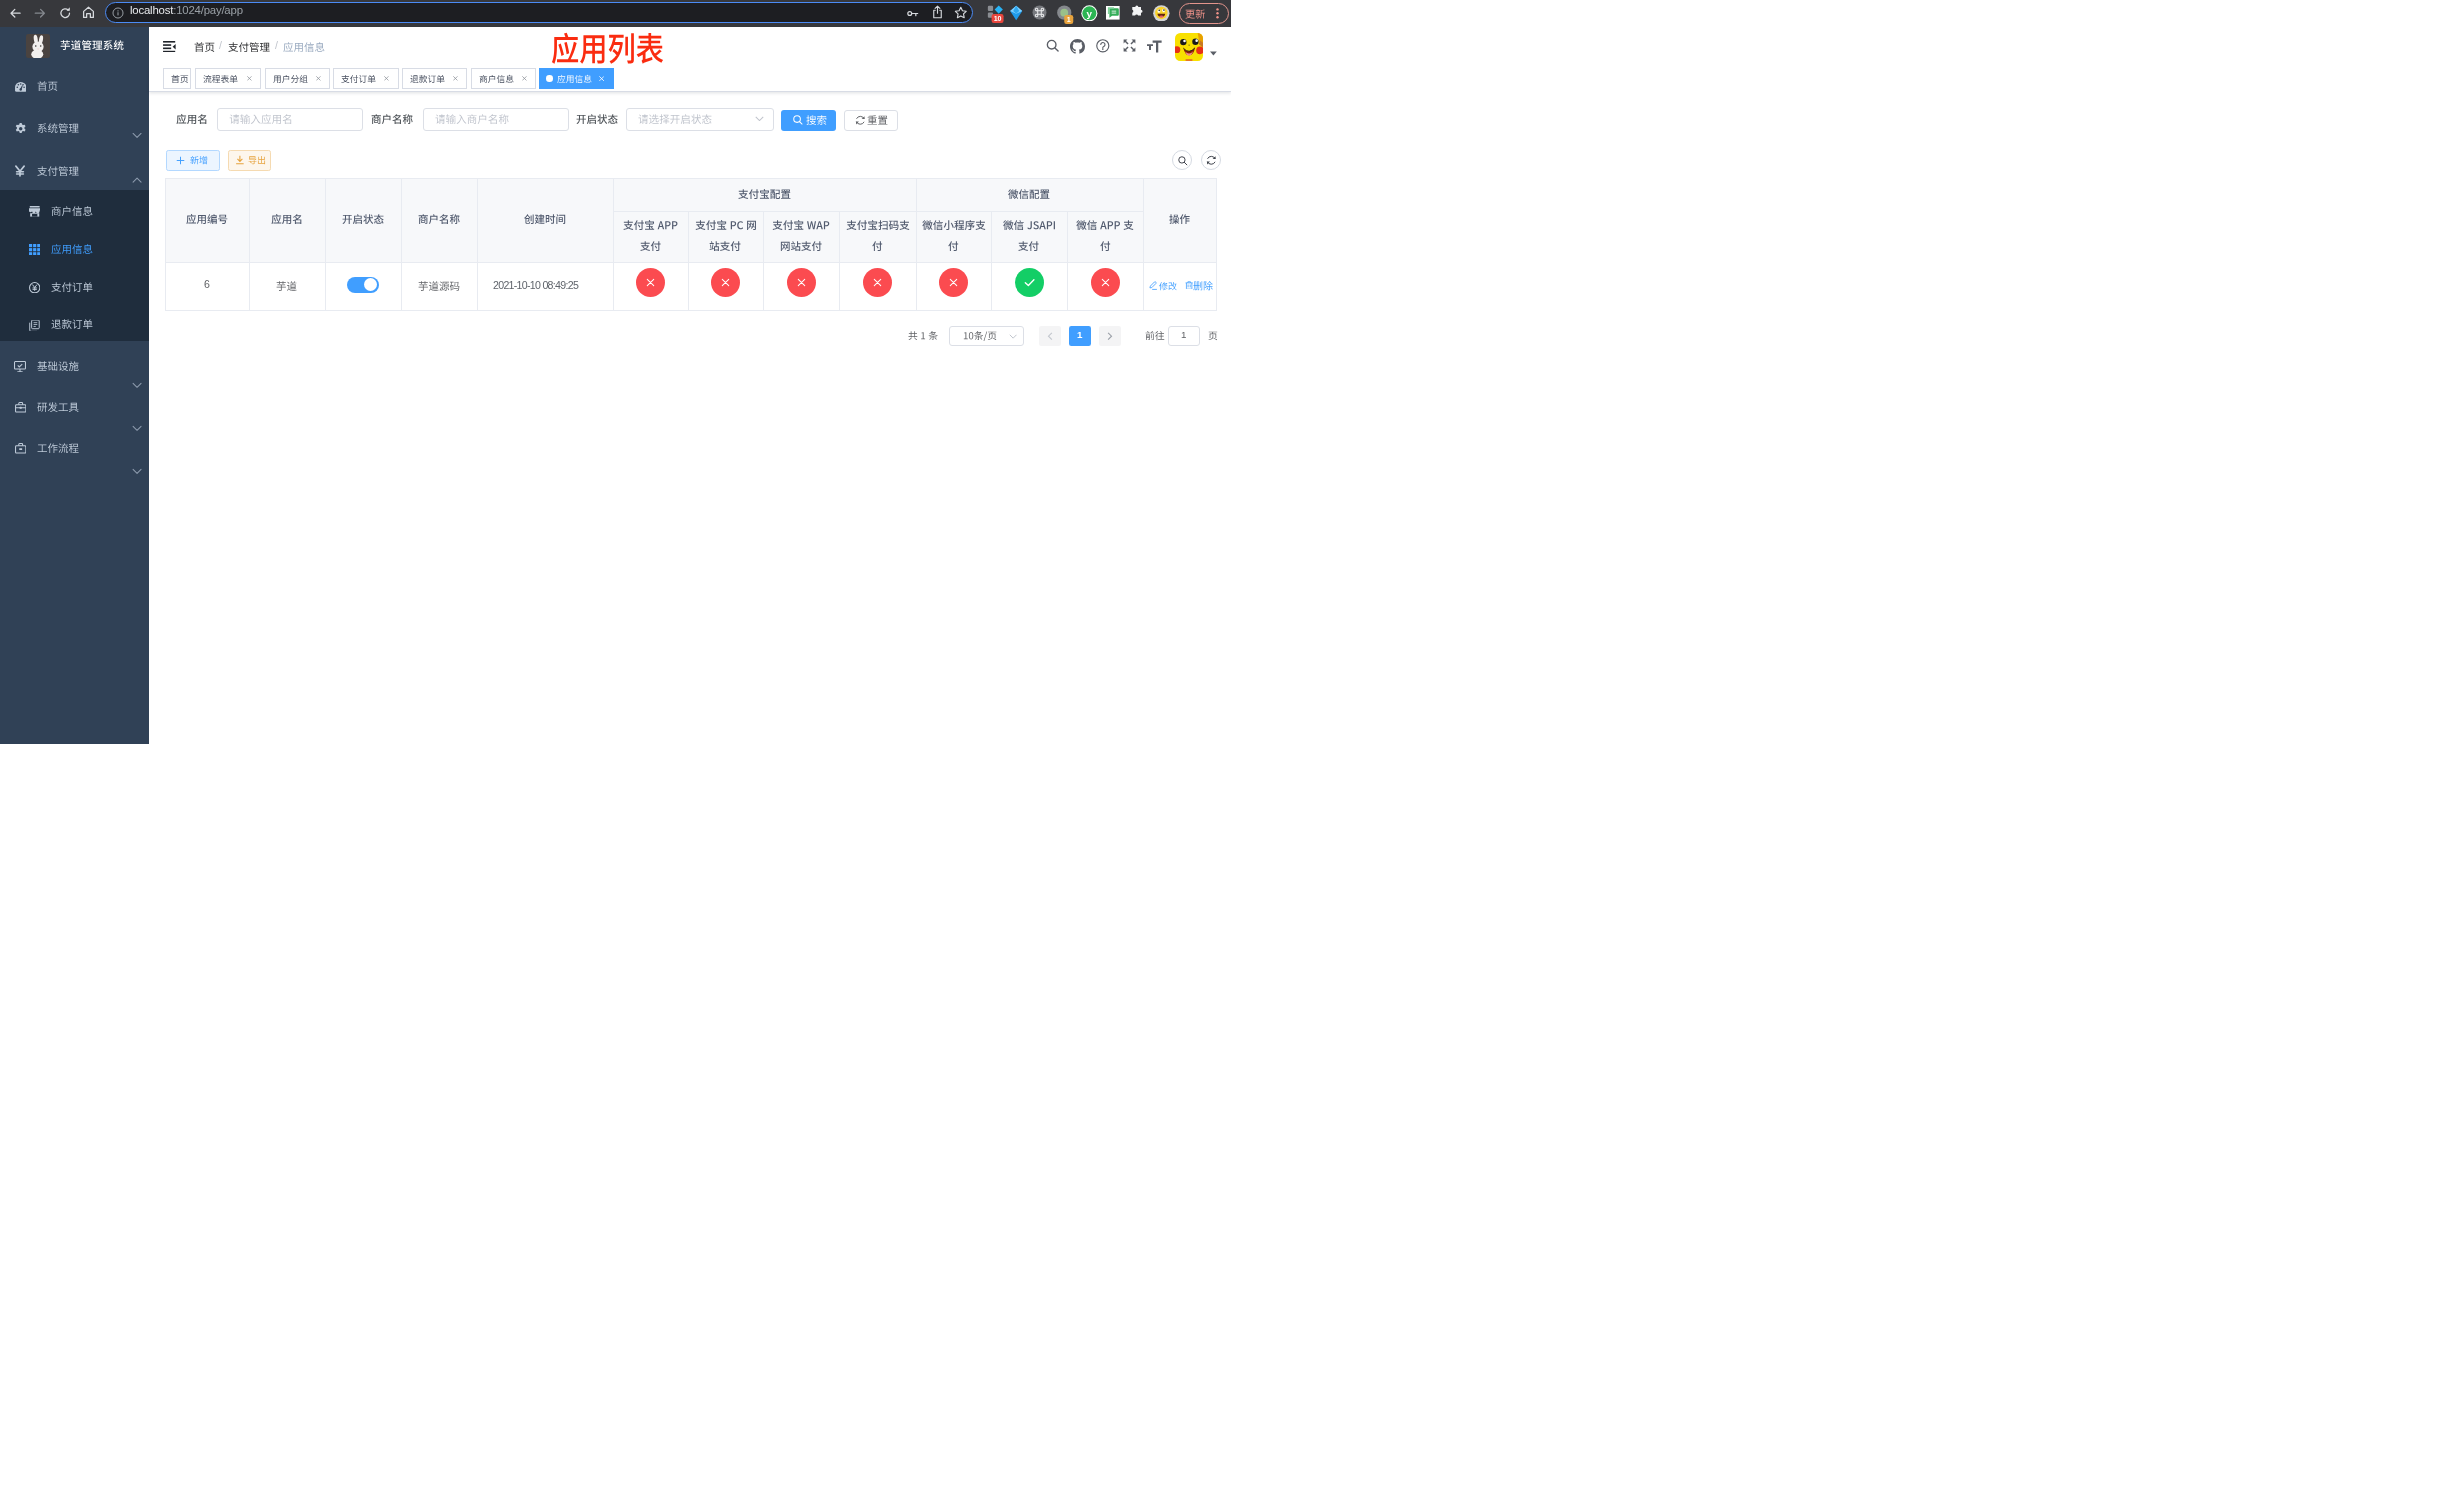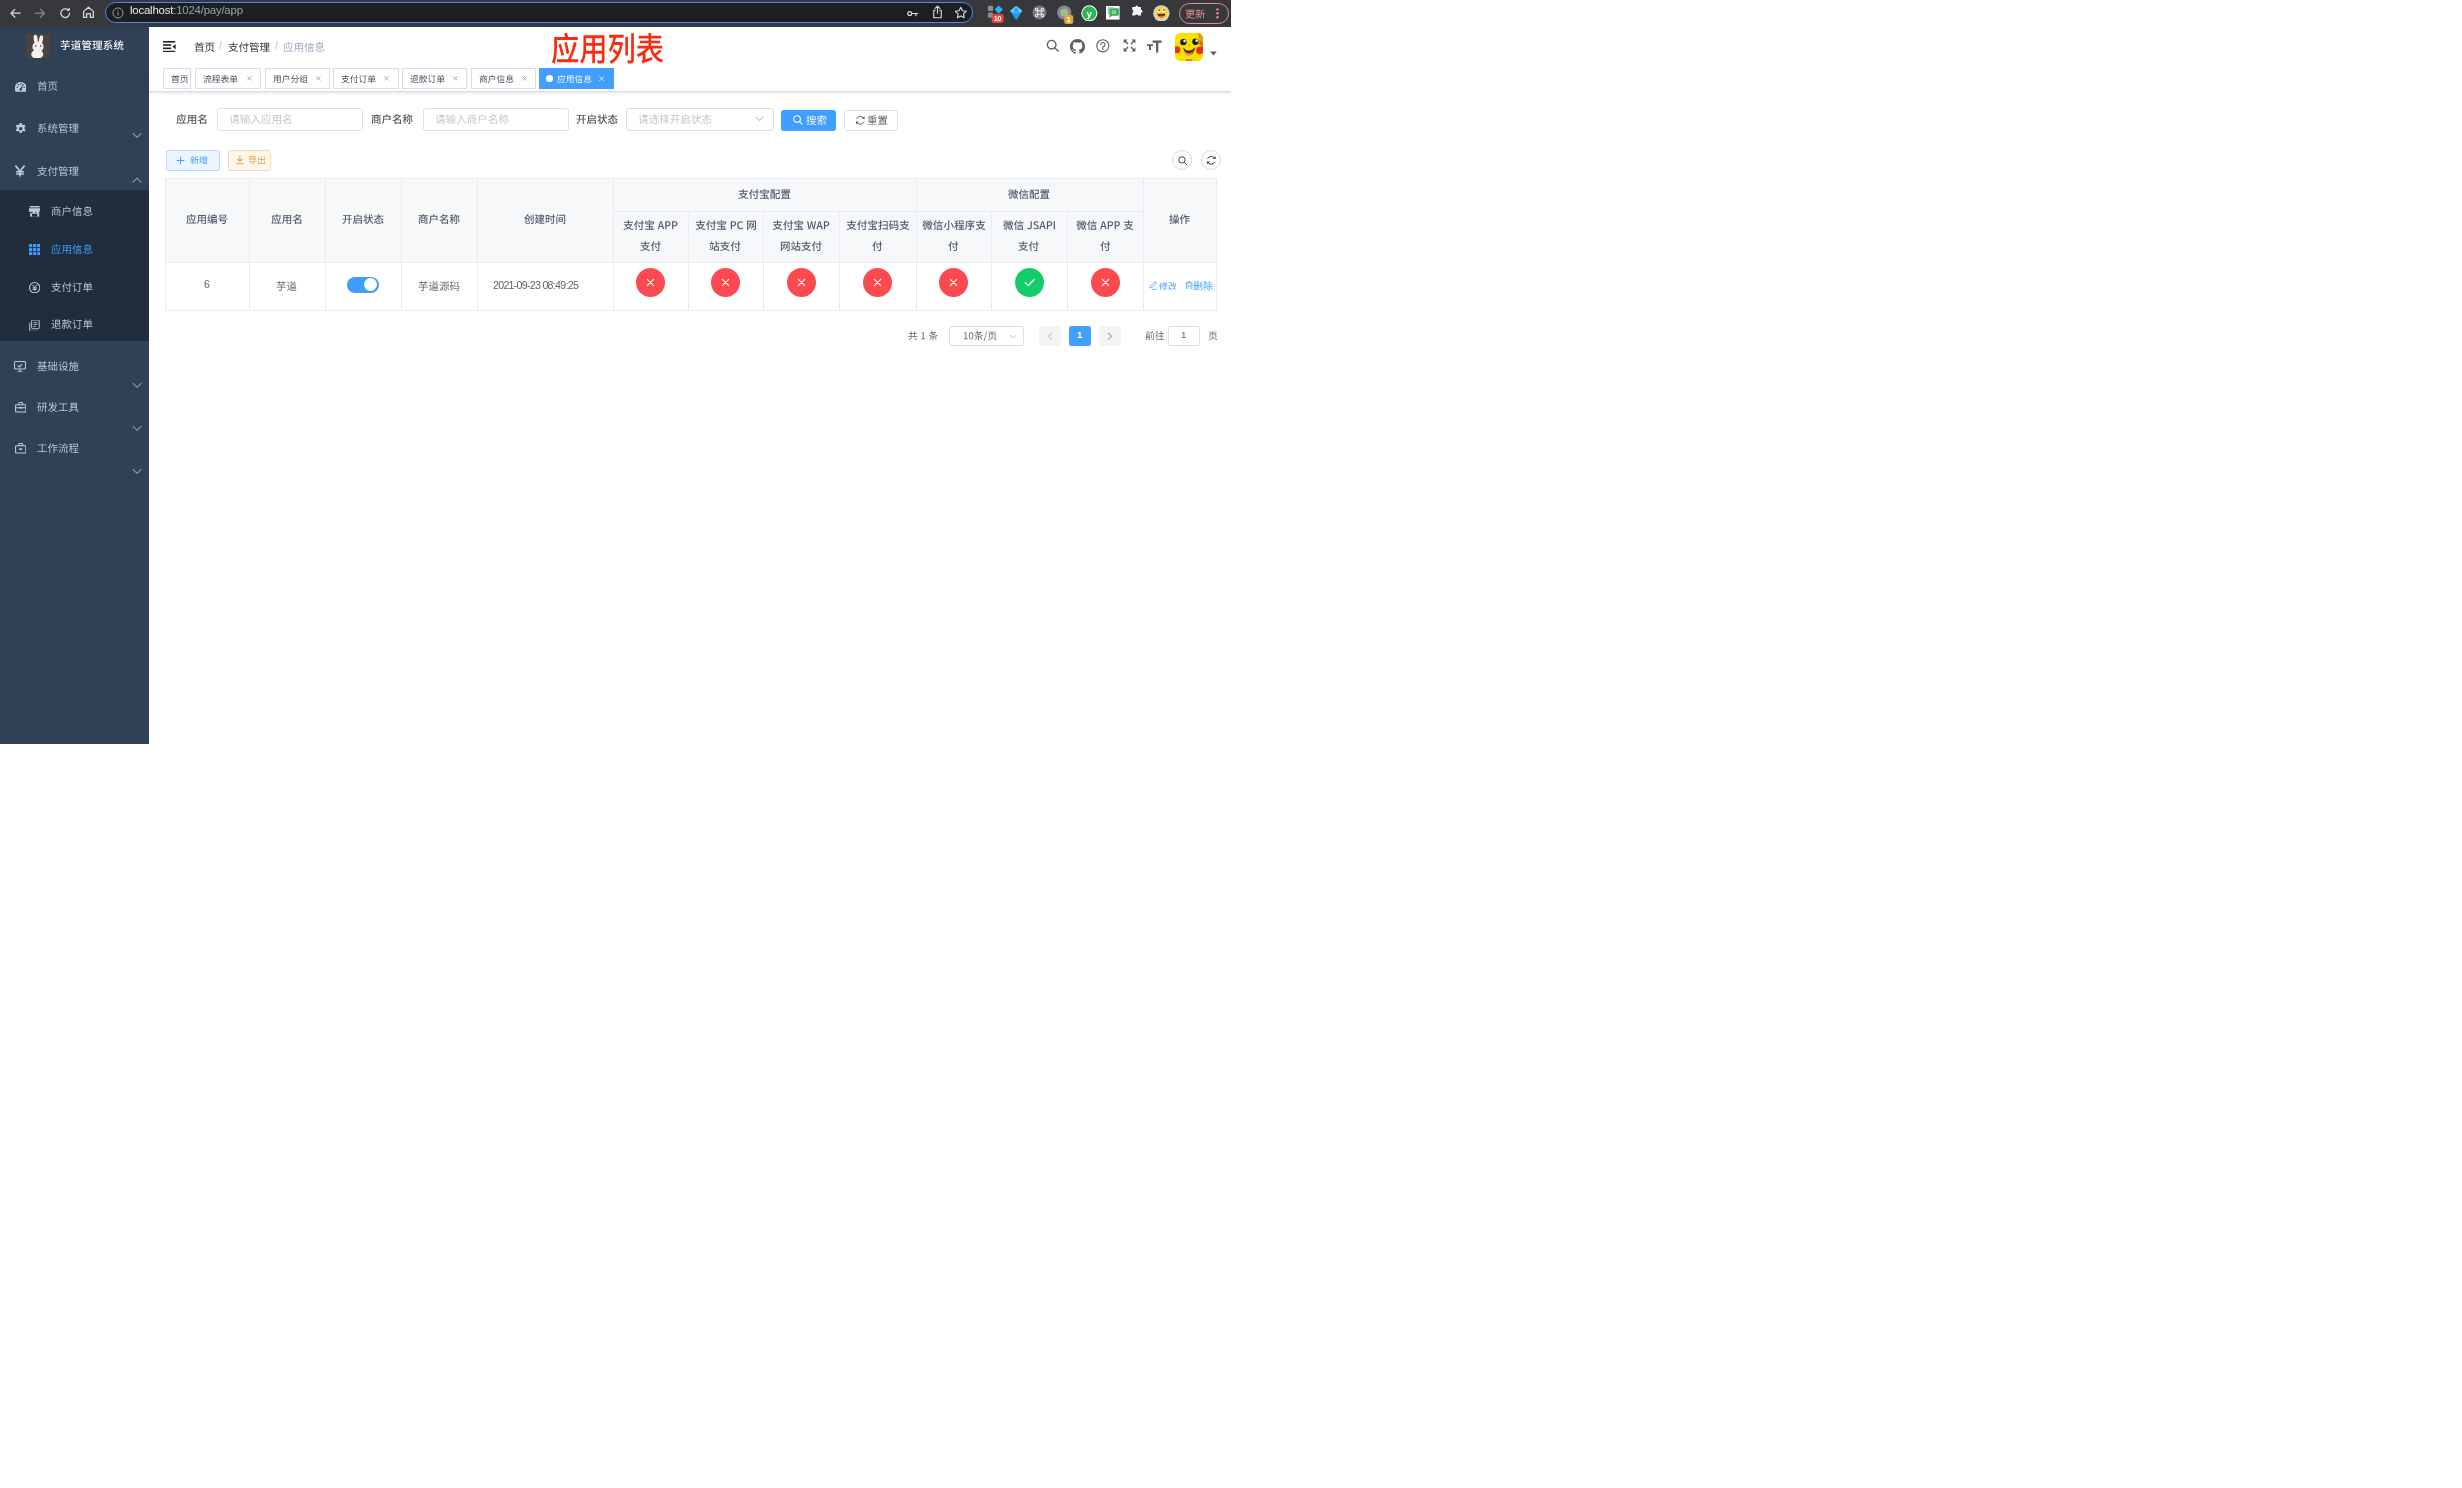--- a/index.html
+++ b/index.html
@@ -926,21 +926,21 @@
 <div style="position:absolute;left:347px;top:277px;width:32px;height:16px;background:#409eff;border-radius:8.3px"></div>
 <div style="position:absolute;left:364px;top:278px;width:13px;height:13px;background:#fff;border-radius:50%"></div>
 <svg style="position:absolute;left:418px;top:279px;overflow:visible" width="42" height="14.3" viewBox="0 0 56 18.8906">
     <g fill="#606266">
       <use href="#g99" transform="translate(0.00,14.70) scale(0.014000,-0.014000)"></use>
       <use href="#g100" transform="translate(14.00,14.70) scale(0.014000,-0.014000)"></use>
       <use href="#g101" transform="translate(28.00,14.70) scale(0.014000,-0.014000)"></use>
       <use href="#g102" transform="translate(42.00,14.70) scale(0.014000,-0.014000)"></use>
     </g>
   </svg>
-<div style="position:absolute;left:493px;top:280px;font-family:&quot;Liberation Sans&quot;,sans-serif;font-size:10.6px;font-weight:400;color:#5f646b;letter-spacing:-0.7px;line-height:10.6px;white-space:nowrap">2021-09-23 08:49:25</div>
+<div style="position:absolute;left:493px;top:280px;font-family:&quot;Liberation Sans&quot;,sans-serif;font-size:10.6px;font-weight:400;color:#5f646b;letter-spacing:-0.7px;line-height:10.6px;white-space:nowrap">2021-10-10 08:49:25</div>
 <svg style="position:absolute;left:636px;top:268px" width="29" height="29" viewBox="0 0 38 38">
 <circle cx="19" cy="19" r="19" fill="#fb4b50"></circle>
 <path d="M14.782 14.782 L23.218 23.218 M23.218 14.782 L14.782 23.218" stroke="#fff" stroke-width="1.35" stroke-linecap="round"></path>
   </svg>
 <svg style="position:absolute;left:711px;top:268px" width="29" height="29" viewBox="0 0 38 38">
 <circle cx="19" cy="19" r="19" fill="#fb4b50"></circle>
 <path d="M14.782 14.782 L23.218 23.218 M23.218 14.782 L14.782 23.218" stroke="#fff" stroke-width="1.35" stroke-linecap="round"></path>
   </svg>
 <svg style="position:absolute;left:787px;top:268px" width="29" height="29" viewBox="0 0 38 38">
 <circle cx="19" cy="19" r="19" fill="#fb4b50"></circle>

